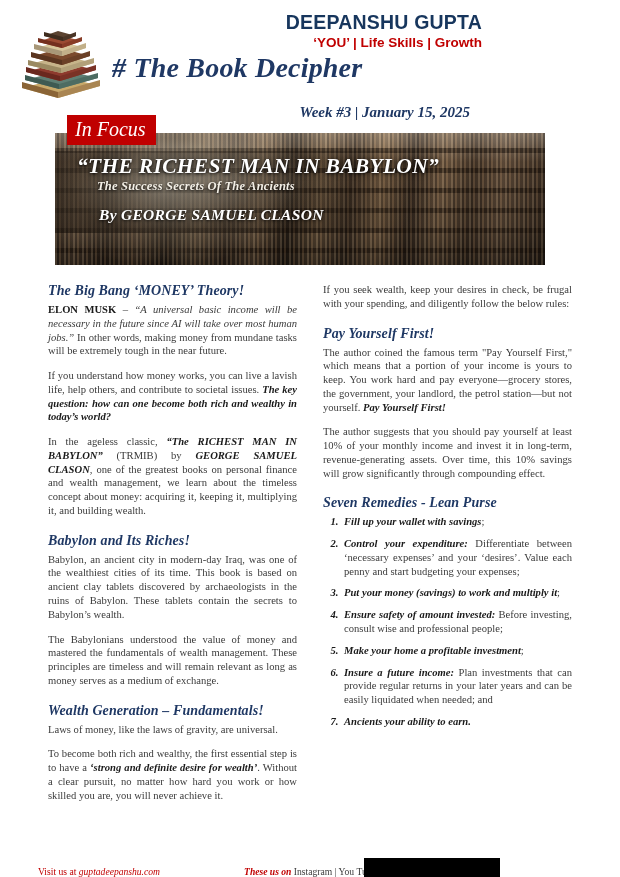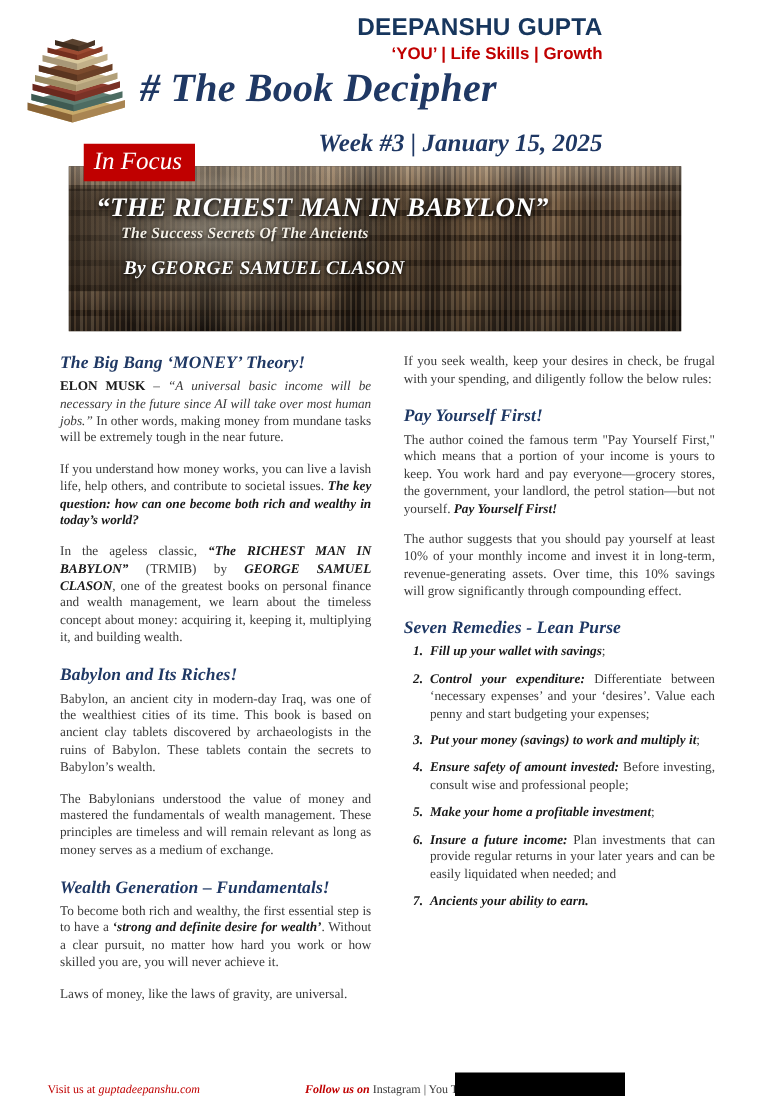--- a/index.html
+++ b/index.html
@@ -58,35 +58,35 @@
     white-space: nowrap;
     margin-top: 1px;
   }
   .pub-title {
     position: absolute;
     left: 112px;
     top: 52px;
     font-family: "Liberation Serif", serif;
     font-style: italic;
     font-weight: bold;
-    font-size: 32px;
+    font-size: 28px;
     color: #1f3864;
     letter-spacing: 0.2px;
     white-space: nowrap;
   }
 
   
   .issue-line {
     position: absolute;
-    right: 18px;
+    right: 30px;
     top: 104px;
     font-family: "Liberation Serif", serif;
     font-style: italic;
     font-weight: bold;
-    font-size: 20px;
+    font-size: 15px;
     color: #1f3864;
     white-space: nowrap;
   }
 
   
   .hero-wrap {
     position: absolute;
     left: 55px;
     top: 133px;
     width: 490px;
@@ -370,23 +370,23 @@
       <p class="body"><span>In the ageless classic, </span><span class="bi">“The RICHEST MAN IN BABYLON”</span><span> (TRMIB) by </span><span class="bi">GEORGE SAMUEL CLASON</span><span>, one of the greatest books on personal finance and wealth management, we learn about the timeless concept about money: acquiring it, keeping it, multiplying it, and building wealth.</span></p>
 
       <div class="h2 spaced">Babylon and Its Riches!</div>
 
       <p class="body">Babylon, an ancient city in modern-day Iraq, was one of the wealthiest cities of its time. This book is based on ancient clay tablets discovered by archaeologists in the ruins of Babylon. These tablets contain the secrets to Babylon’s wealth.</p>
 
       <p class="body">The Babylonians understood the value of money and mastered the fundamentals of wealth management. These principles are timeless and will remain relevant as long as money serves as a medium of exchange.</p>
 
       <div class="h2 spaced">Wealth Generation – Fundamentals!</div>
 
+      <p class="body">Laws of money, like the laws of gravity, are universal.</p>
+
       <p class="body"><span>To become both rich and wealthy, the first essential step is to have a </span><span class="bi">‘strong and definite desire for wealth’</span><span>. Without a clear pursuit, no matter how hard you work or how skilled you are, you will never achieve it.</span></p>
-
-      <p class="body">Laws of money, like the laws of gravity, are universal.</p>
     </div>
 
     <div class="col">
 
       <p class="body tight">If you seek wealth, keep your desires in check, be frugal with your spending, and diligently follow the below rules:</p>
 
 
       <div class="h2 spaced">Pay Yourself First!</div>
 
       <p class="body"><span>The author coined the famous term "Pay Yourself First," which means that a portion of your income is yours to keep. You work hard and pay everyone—grocery stores, the government, your landlord, the petrol station—but not yourself. </span><span class="bi">Pay Yourself First!</span></p>
@@ -402,18 +402,18 @@
         <li><span class="bi">Ensure safety of amount invested:</span><span> Before investing, consult wise and professional people;</span></li>
         <li><span class="bi">Make your home a profitable investment</span><span>;</span></li>
         <li><span class="bi">Insure a future income:</span><span> Plan investments that can provide regular returns in your later years and can be easily liquidated when needed; and</span></li>
         <li><span class="bi">Ancients your ability to earn.</span><span></span></li>
       </ol>
     </div>
   </div>
 
   <div class="footer">
     <div class="foot-left"><span>Visit us at </span><span class="site">guptadeepanshu.com</span></div>
-    <div class="foot-mid"><span class="follow">Follow us on</span><span class="nets"> Instagram | You Tube | X.com | LinkedIn</span></div>
+    <div class="foot-mid"><span class="follow">These us on</span><span class="nets"> Instagram | You Tube | X.com | LinkedIn</span></div>
     <div class="foot-right">Page | 1</div>
   </div>
 
   <div class="bottom-bar"></div>
 </div>
 
 </body></html>

